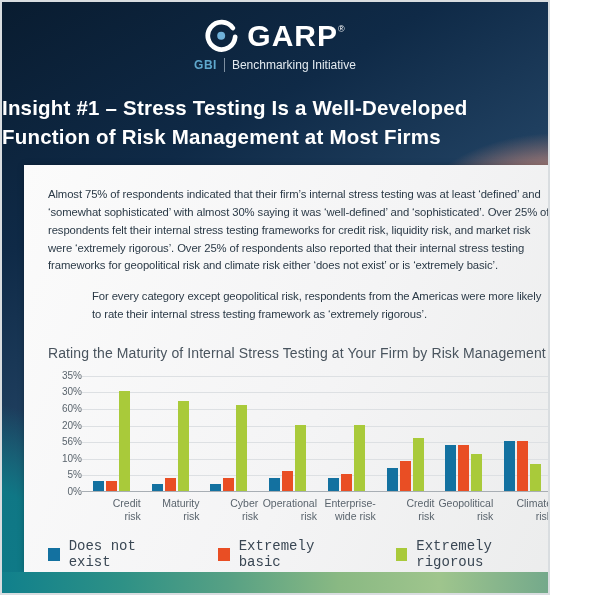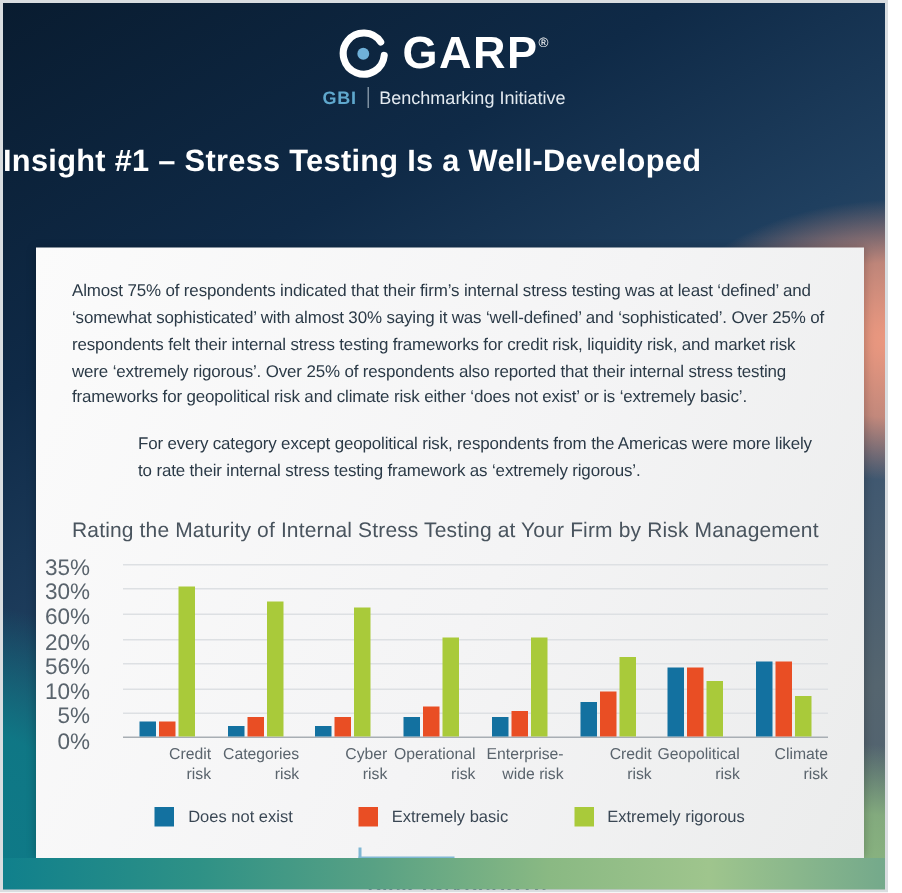--- a/index.html
+++ b/index.html
@@ -1,18 +1,18 @@
 <!DOCTYPE html>
 <html><head>
 <meta charset="utf-8">
 <style>
   * { margin:0; padding:0; box-sizing:border-box; }
   body { font-family:"Liberation Sans", sans-serif; background:#fff; }
   #page{
-    position:relative; width:592px; height:595px;
+    position:relative; width:550px; height:595px;
     border:2px solid #d9dde0; overflow:hidden;
     background:
       radial-gradient(38% 22% at 102% 38%, #f09a80 0%, rgba(240,154,128,.75) 40%, rgba(240,154,128,0) 72%),
       radial-gradient(45% 42% at -8% 100%, #0d7b88 0%, rgba(13,123,136,.92) 45%, rgba(13,123,136,0) 78%),
       radial-gradient(40% 26% at 95% 103%, #8fbc81 0%, rgba(143,188,129,.8) 45%, rgba(143,188,129,0) 75%),
       linear-gradient(150deg, #091c30 0%, #0f2a47 28%, #1f3f5f 48%, #3d5670 68%, #55656f 85%, #4e6070 100%);
   }
   
   .logo-row{ display:flex; align-items:center; justify-content:center; gap:9px; padding-top:17px; }
   .logo-word{ color:#fff; font-size:30px; font-weight:bold; letter-spacing:1px; line-height:1; }
@@ -29,33 +29,33 @@
     background:linear-gradient(115deg,#fbfbfb 0%,#f4f4f5 55%,#ebecec 100%);
     box-shadow:0 0 6px rgba(0,0,0,.25);
     padding:21px 24px 0 24px;
   }
   .body-text{ color:#2b3a47; font-size:11.3px; line-height:1.58; letter-spacing:-.1px; }
   .body-text + .body-text{ margin-top:13px;margin-left:44px; }
   .chart-title{ margin-top:21px; color:#49545e; font-size:14px; letter-spacing:.1px; }
   
   .chart{ display:flex; margin-top:15px; }
   .yaxis{ position:relative; width:34px; height:116px; flex:none; }
-  .ytick{ position:absolute; right:22px; font-size:15px; color:#5a646d; white-space:nowrap; }
+  .ytick{ position:absolute; right:0; font-size:10px; color:#5a646d; white-space:nowrap; }
   .plot{ position:relative; flex:1; height:116px; border-bottom:1.5px solid #a8aeb4; }
   .gridline{ position:absolute; left:0; right:0; height:1px; background:#dde0e3; }
   .groups{ position:absolute; left:0; right:0; top:0; bottom:0; display:flex; }
   .group{ flex:1; display:flex; align-items:flex-end; justify-content:center; gap:2px; }
   .bar{ width:11px; }
   .xlabels{ display:flex; margin-left:34px; margin-top:5px; }
   .xlabel{ flex:1; text-align:right; font-size:10.5px; color:#5a646d; line-height:1.25; }
   
   .legend{ display:flex; justify-content:center; gap:44px; margin-top:15px; }
   .legend-item{ display:flex; align-items:center; gap:9px; }
   .legend-swatch{ width:13px; height:13px; }
-  .legend-label{ font-size:11px; color:#3a4754; }
+  .legend-label{ font-size:14px; color:#3a4754;font-family:Liberation Mono, monospace; }
   
   .footer-logo{ position:relative; width:122px; margin:20px auto 0 auto; padding:5px 0 4px 6px; }
   .fl-garp{ font-size:11px; color:#33475a; letter-spacing:1px; }
   .fl-snap{ font-size:13px; font-weight:bold; color:#1d3b55; letter-spacing:.3px; white-space:nowrap; }
   .fl-line{ position:absolute; background:#7fb7d4; }
   .fl-v-left{ left:0; top:-6px; width:1.5px; height:26px; }
   .fl-h-top{ left:0; top:0; width:64px; height:1.5px; }
   
   .bottom-strip{
     position:absolute; left:0; right:0; bottom:0; height:21px;
@@ -76,20 +76,21 @@
       </svg>
       <div class="logo-word"><span>GARP</span><span class="logo-reg">®</span></div>
     </div>
     <div class="gbi-row">
       <span class="gbi">GBI</span>
       <span class="gbi-div"></span>
       <span class="gbi-label">Benchmarking Initiative</span>
     </div>
     <div class="main-title">
       <div>Insight #1 – Stress Testing Is a Well-Developed</div>
+      <div>Function of Risk Management at Most Firms</div>
     </div>
   </div>
 
   <div class="card">
     <p class="body-text">Almost 75% of respondents indicated that their firm’s internal stress testing was at least ‘defined’ and ‘somewhat sophisticated’ with almost 30% saying it was ‘well-defined’ and ‘sophisticated’. Over 25% of respondents felt their internal stress testing frameworks for credit risk, liquidity risk, and market risk were ‘extremely rigorous’. Over 25% of respondents also reported that their internal stress testing frameworks for geopolitical risk and climate risk either ‘does not exist’ or is ‘extremely basic’.</p>
     <p class="body-text">For every category except geopolitical risk, respondents from the Americas were more likely to rate their internal stress testing framework as ‘extremely rigorous’.</p>
 
     <div class="chart-title">Rating the Maturity of Internal Stress Testing at Your Firm by Risk Management</div>
 
     <div class="chart">
@@ -154,21 +155,21 @@
             </div>
           </div>
       </div>
     </div>
     <div class="xlabels">
         <div class="xlabel">
           <div>Credit</div>
           <div>risk</div>
         </div>
         <div class="xlabel">
-          <div>Categories</div>
+          <div>Maturity</div>
           <div>risk</div>
         </div>
         <div class="xlabel">
           <div>Cyber</div>
           <div>risk</div>
         </div>
         <div class="xlabel">
           <div>Operational</div>
           <div>risk</div>
         </div>

